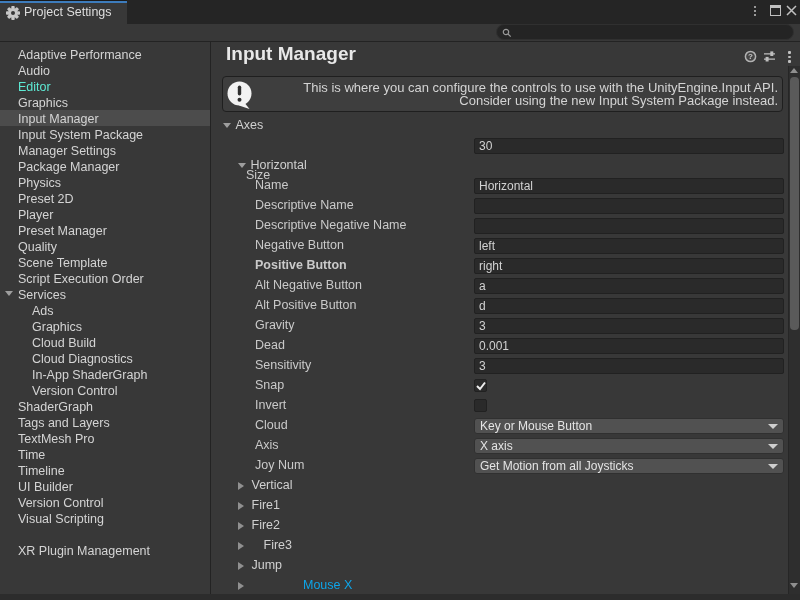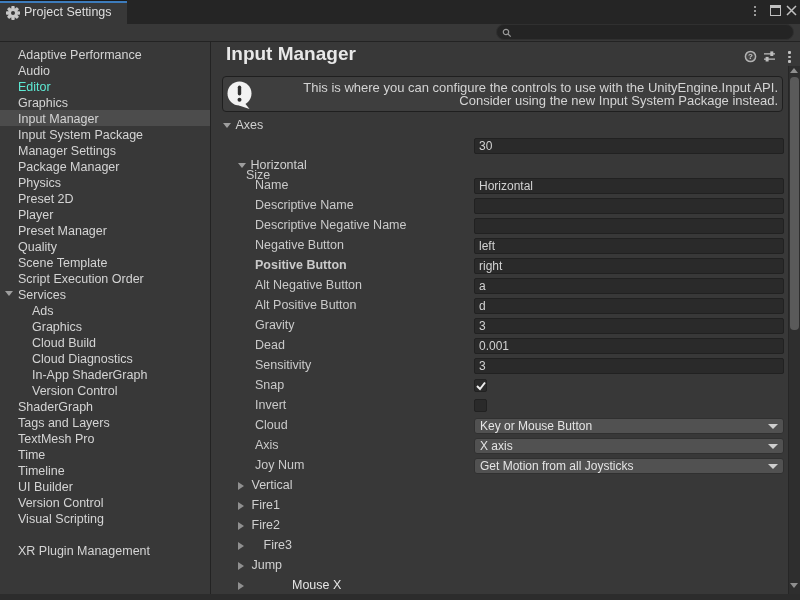--- a/index.html
+++ b/index.html
@@ -166,21 +166,21 @@
   <div class="lbl" style="left:251.5px;top:478px;color:#D0D0D0;">Vertical</div>
     <div class="tri-r" style="left:238px;top:502px;"></div>
   <div class="lbl" style="left:251.5px;top:498px;color:#D0D0D0;">Fire1</div>
     <div class="tri-r" style="left:238px;top:522px;"></div>
   <div class="lbl" style="left:251.5px;top:518px;color:#D0D0D0;">Fire2</div>
     <div class="tri-r" style="left:238px;top:542px;"></div>
   <div class="lbl" style="left:251.5px;top:538px;color:#D0D0D0;margin-left:12px;">Fire3</div>
     <div class="tri-r" style="left:238px;top:562px;"></div>
   <div class="lbl" style="left:251.5px;top:558px;color:#D0D0D0;">Jump</div>
     <div class="tri-r" style="left:238px;top:582px;"></div>
-  <div class="lbl" style="left:252px;top:578px;color:#e5e5e5;padding-left:40px;">Mouse X</div>
+  <div class="lbl" style="left:263px;top:578px;color:#0ea5e9;padding-left:40px;">Mouse X</div>
   </div>
 
 <div class="abs" style="left:788px;top:66px;width:12px;height:534px;background:#2E2E2E;border-left:1px solid #262626;"></div>
 <div class="abs" style="left:790px;top:77px;width:9px;height:253px;background:#5A5A5A;border-radius:4px;"></div>
 <div class="abs" style="left:790px;top:68px;width:0;height:0;border-left:4px solid transparent;border-right:4px solid transparent;border-bottom:5px solid #8F8F8F;"></div>
 <div class="abs" style="left:790px;top:583px;width:0;height:0;border-left:4px solid transparent;border-right:4px solid transparent;border-top:5px solid #8F8F8F;"></div>
 
 <div class="abs" style="left:0;top:594px;width:800px;height:6px;background:#2C2C2C;"></div>
 
 </body></html>

